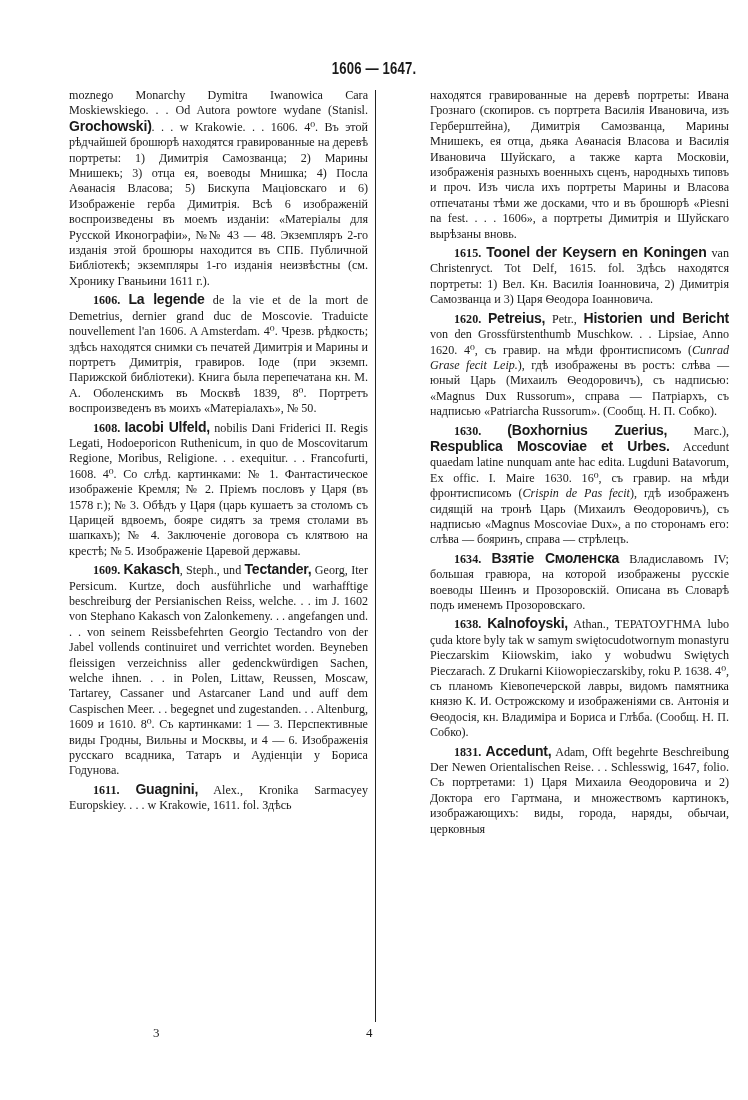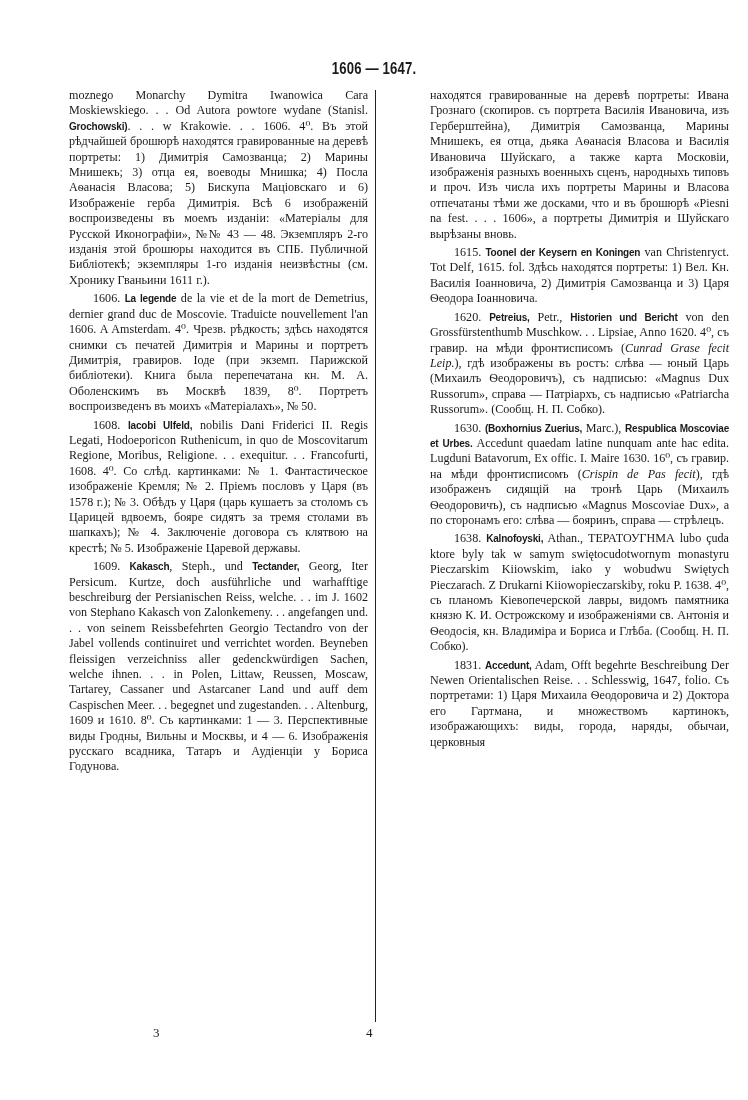--- a/index.html
+++ b/index.html
@@ -9,22 +9,22 @@
             font-family: "Liberation Sans", "DejaVu Sans", sans-serif; font-weight: bold;
             font-size: 16px; letter-spacing: 0.2px; transform: scaleX(0.82); transform-origin: 374px 0; }
   .col { position: absolute; top: 88px; font-size: 12.1px; line-height: 15.4px;
          text-align: justify; hyphens: none; }
   .col-left { left: 69px; width: 299px; }
   .col-right { left: 382px; width: 299px; margin-left: 48px; }
   .rule { position: absolute; left: 375px; top: 90px; width: 1.4px; height: 932px; background: #222; }
   .entry { margin: 0 0 3px 0; text-indent: 0; }
   .entry.indent { text-indent: 24px; }
   .b { font-family: "Liberation Sans", "DejaVu Sans", sans-serif; font-weight: bold;
-       font-size: 10px; letter-spacing: -0.2px; }
-  .yr { font-weight: normal; }
+       font-size: 14px; letter-spacing: -0.2px; }
+  .yr { font-weight: bold; }
   .i { font-style: italic; }
   .pagenum { position: absolute; top: 1025px; font-size: 13px; }
   .pn-left { left: 153px; }
   .pn-right { left: 366px; }
   .line-last { text-align-last: left; }
   p { margin: 0; }
 </style>
 </head>
 <body>
 
@@ -36,31 +36,33 @@
 
 <div class="col col-left">
   <p class="entry"><span>moznego Monarchy Dymitra Iwanowica Cara Moskiewskiego. . . Od Autora powtore wydane (Stanisl. </span><span class="b">Grochowski)</span><span>. . . w Krakowie. . . 1606. 4⁰. Въ этой рѣдчайшей брошюрѣ находятся гравированные на деревѣ портреты: 1) Димитрія Самозванца; 2) Марины Мнишекъ; 3) отца ея, воеводы Мнишка; 4) Посла Аѳанасія Власова; 5) Бискупа Маціовскаго и 6) Изображеніе герба Димитрія. Всѣ 6 изображеній воспроизведены въ моемъ изданіи: «Матеріалы для Русской Иконографіи», №№ 43 — 48. Экземпляръ 2-го изданія этой брошюры находится въ СПБ. Публичной Библіотекѣ; экземпляры 1-го изданія неизвѣстны (см. Хронику Гваньини 1611 г.).</span></p>
 
   <p class="entry indent"><span class="yr">1606.</span> <span class="b">La legende</span><span> de la vie et de la mort de Demetrius, dernier grand duc de Moscovie. Traduicte nouvellement l'an 1606. A Amsterdam. 4⁰. Чрезв. рѣдкость; здѣсь находятся снимки съ печатей Димитрія и Марины и портретъ Димитрія, гравиров. Iоде (при экземп. Парижской библіотеки). Книга была перепечатана кн. М. А. Оболенскимъ въ Москвѣ 1839, 8⁰. Портретъ воспроизведенъ въ моихъ «Матеріалахъ», № 50.</span></p>
 
   <p class="entry indent"><span class="yr">1608.</span> <span class="b">Iacobi Ulfeld,</span><span> nobilis Dani Friderici II. Regis Legati, Hodoeporicon Ruthenicum, in quo de Moscovitarum Regione, Moribus, Religione. . . exequitur. . . Francofurti, 1608. 4⁰. Со слѣд. картинками: № 1. Фантастическое изображеніе Кремля; № 2. Пріемъ пословъ у Царя (въ 1578 г.); № 3. Обѣдъ у Царя (царь кушаетъ за столомъ съ Царицей вдвоемъ, бояре сидятъ за тремя столами въ шапкахъ); № 4. Заключеніе договора съ клятвою на крестѣ; № 5. Изображеніе Царевой державы.</span></p>
 
   <p class="entry indent"><span class="yr">1609.</span> <span class="b">Kakasch</span><span>, Steph., und </span><span class="b">Tectander,</span><span> Georg, Iter Persicum. Kurtze, doch ausführliche und warhafftige beschreiburg der Persianischen Reiss, welche. . . im J. 1602 von Stephano Kakasch von Zalonkemeny. . . angefangen und. . . von seinem Reissbefehrten Georgio Tectandro von der Jabel vollends continuiret und verrichtet worden. Beyneben fleissigen verzeichniss aller gedenckwürdigen Sachen, welche ihnen. . . in Polen, Littaw, Reussen, Moscaw, Tartarey, Cassaner und Astarcaner Land und auff dem Caspischen Meer. . . begegnet und zugestanden. . . Altenburg, 1609 и 1610. 8⁰. Съ картинками: 1 — 3. Перспективные виды Гродны, Вильны и Москвы, и 4 — 6. Изображенія русскаго всадника, Татаръ и Аудіенціи у Бориса Годунова.</span></p>
 
+  <p class="entry indent line-last"><span class="yr">1611.</span> <span class="b">Guagnini,</span><span> Alex., Kronika Sarmacyey Europskiey. . . . w Krakowie, 1611. fol. Здѣсь</span></p>
 </div>
 
 <div class="col col-right">
   <p class="entry"><span>находятся гравированные на деревѣ портреты: Ивана Грознаго (скопиров. съ портрета Василія Ивановича, изъ Герберштейна), Димитрія Самозванца, Марины Мнишекъ, ея отца, дьяка Аѳанасія Власова и Василія Ивановича Шуйскаго, а также карта Московіи, изображенія разныхъ военныхъ сценъ, народныхъ типовъ и проч. Изъ числа ихъ портреты Марины и Власова отпечатаны тѣми же досками, что и въ брошюрѣ «Piesni na fest. . . . 1606», а портреты Димитрія и Шуйскаго вырѣзаны вновь.</span></p>
 
   <p class="entry indent"><span class="yr">1615.</span> <span class="b">Toonel der Keysern en Koningen</span><span> van Christenryct. Tot Delf, 1615. fol. Здѣсь находятся портреты: 1) Вел. Кн. Василія Іоанновича, 2) Димитрія Самозванца и 3) Царя Ѳеодора Іоанновича.</span></p>
 
   <p class="entry indent"><span class="yr">1620.</span> <span class="b">Petreius,</span><span> Petr., </span><span class="b">Historien und Bericht</span><span> von den Grossfürstenthumb Muschkow. . . Lipsiae, Anno 1620. 4⁰, съ гравир. на мѣди фронтисписомъ (</span><span class="i">Cunrad Grase fecit Leip.</span><span>), гдѣ изображены въ ростъ: слѣва — юный Царь (Михаилъ Ѳеодоровичъ), съ надписью: «Magnus Dux Russorum», справа — Патріархъ, съ надписью «Patriarcha Russorum». (Сообщ. Н. П. Собко).</span></p>
 
   <p class="entry indent"><span class="yr">1630.</span> <span class="b">(Boxhornius Zuerius,</span><span> Marc.), </span><span class="b">Respublica Moscoviae et Urbes.</span><span> Accedunt quaedam latine nunquam ante hac edita. Lugduni Batavorum, Ex offic. I. Maire 1630. 16⁰, съ гравир. на мѣди фронтисписомъ (</span><span class="i">Crispin de Pas fecit</span><span>), гдѣ изображенъ сидящій на тронѣ Царь (Михаилъ Ѳеодоровичъ), съ надписью «Magnus Moscoviae Dux», а по сторонамъ его: слѣва — бояринъ, справа — стрѣлецъ.</span></p>
 
+  <p class="entry indent"><span class="yr">1634.</span> <span class="b">Взятіе Смоленска</span><span> Владиславомъ IV; большая гравюра, на которой изображены русскіе воеводы Шеинъ и Прозоровскій. Описана въ Словарѣ подъ именемъ Прозоровскаго.</span></p>
 
   <p class="entry indent"><span class="yr">1638.</span> <span class="b">Kalnofoyski,</span><span> Athan., ТЕРАТОУГНМА lubo çuda ktore byly tak w samym swiętocudotwornym monastyru Pieczarskim Kiiowskim, iako y wobudwu Swiętych Pieczarach. Z Drukarni Kiiowopieczarskiby, roku P. 1638. 4⁰, съ планомъ Кіевопечерской лавры, видомъ памятника князю К. И. Острожскому и изображеніями св. Антонія и Ѳеодосія, кн. Владиміра и Бориса и Глѣба. (Сообщ. Н. П. Собко).</span></p>
 
   <p class="entry indent line-last"><span class="yr">1831.</span> <span class="b">Accedunt,</span><span> Adam, Offt begehrte Beschreibung Der Newen Orientalischen Reise. . . Schlesswig, 1647, folio. Съ портретами: 1) Царя Михаила Ѳеодоровича и 2) Доктора его Гартмана, и множествомъ картинокъ, изображающихъ: виды, города, наряды, обычаи, церковныя</span></p>
 </div>
 
 <div class="pagenum pn-left">3</div>
 <div class="pagenum pn-right">4</div>
 
 </body></html>

